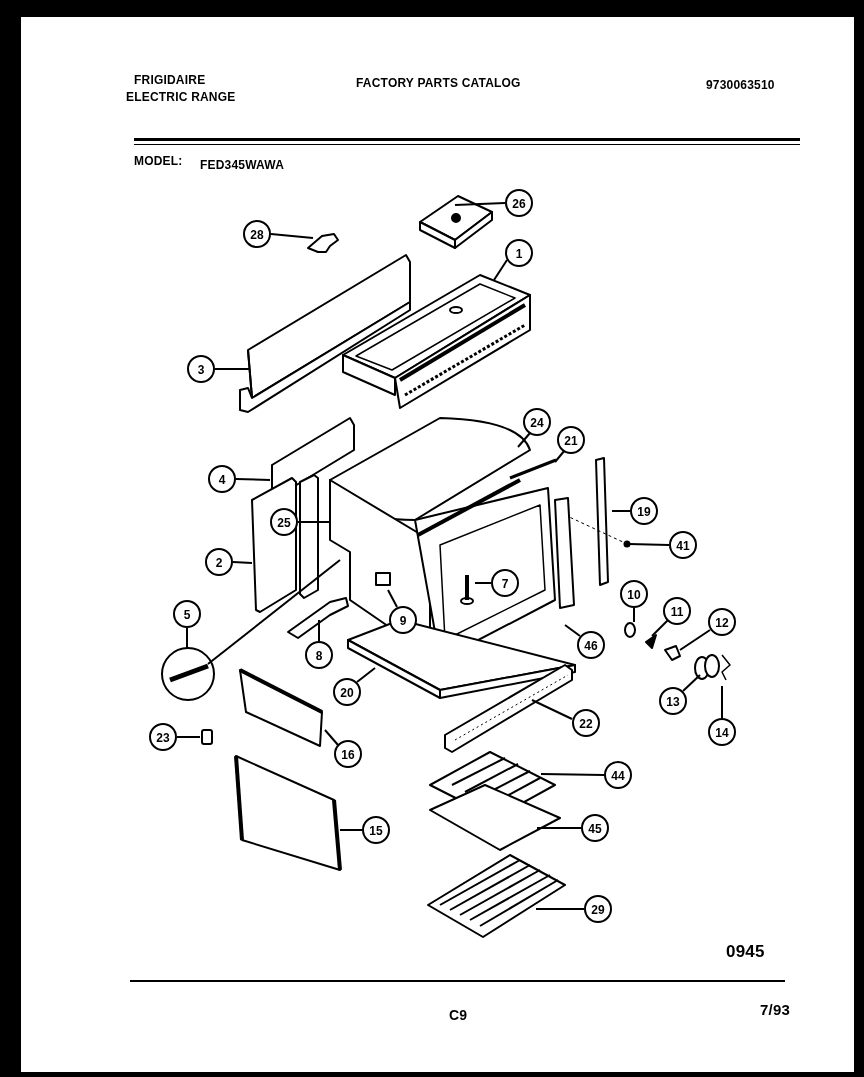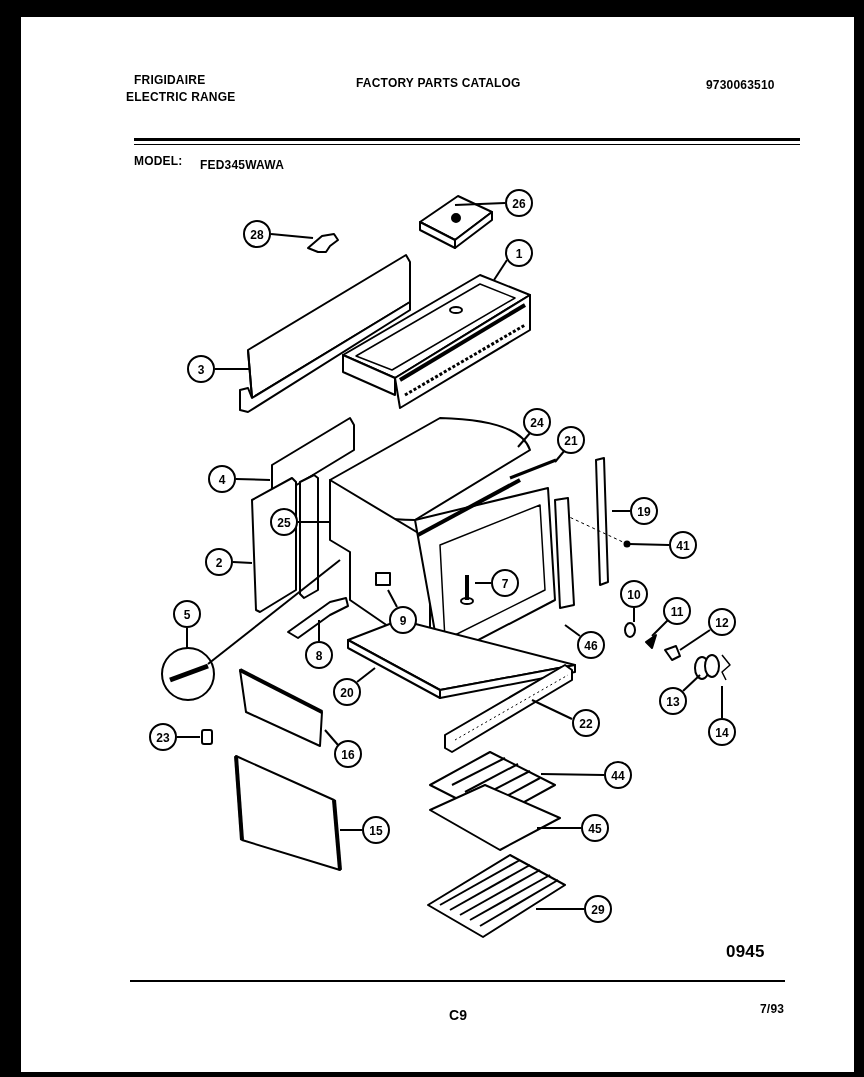--- a/index.html
+++ b/index.html
@@ -285,13 +285,13 @@
         <line x1="584" y1="909" x2="536" y2="909"></line>
         <circle cx="598" cy="909" r="13" fill="#fff"></circle>
         <text x="598" y="913.5" text-anchor="middle" class="callout-text" stroke="none" fill="#000">29</text>
       </g>
     </g>
 </svg>
 
 <div class="hdr" style="left:714px; top:944px; font-size:17px;margin-left:12px;">0945</div>
 <div class="rule" style="left:130px; top:980px; width:655px; height:2px;"></div>
 <div class="hdr" style="left:449px; top:1008px; font-size:14px;">C9</div>
-<div class="hdr" style="left:760px; top:1002px; font-size:12px;text-align:right;">7/93</div>
+<div class="hdr" style="left:760px; top:1002px; font-size:15px;text-align:right;">7/93</div>
 
 </body></html>

